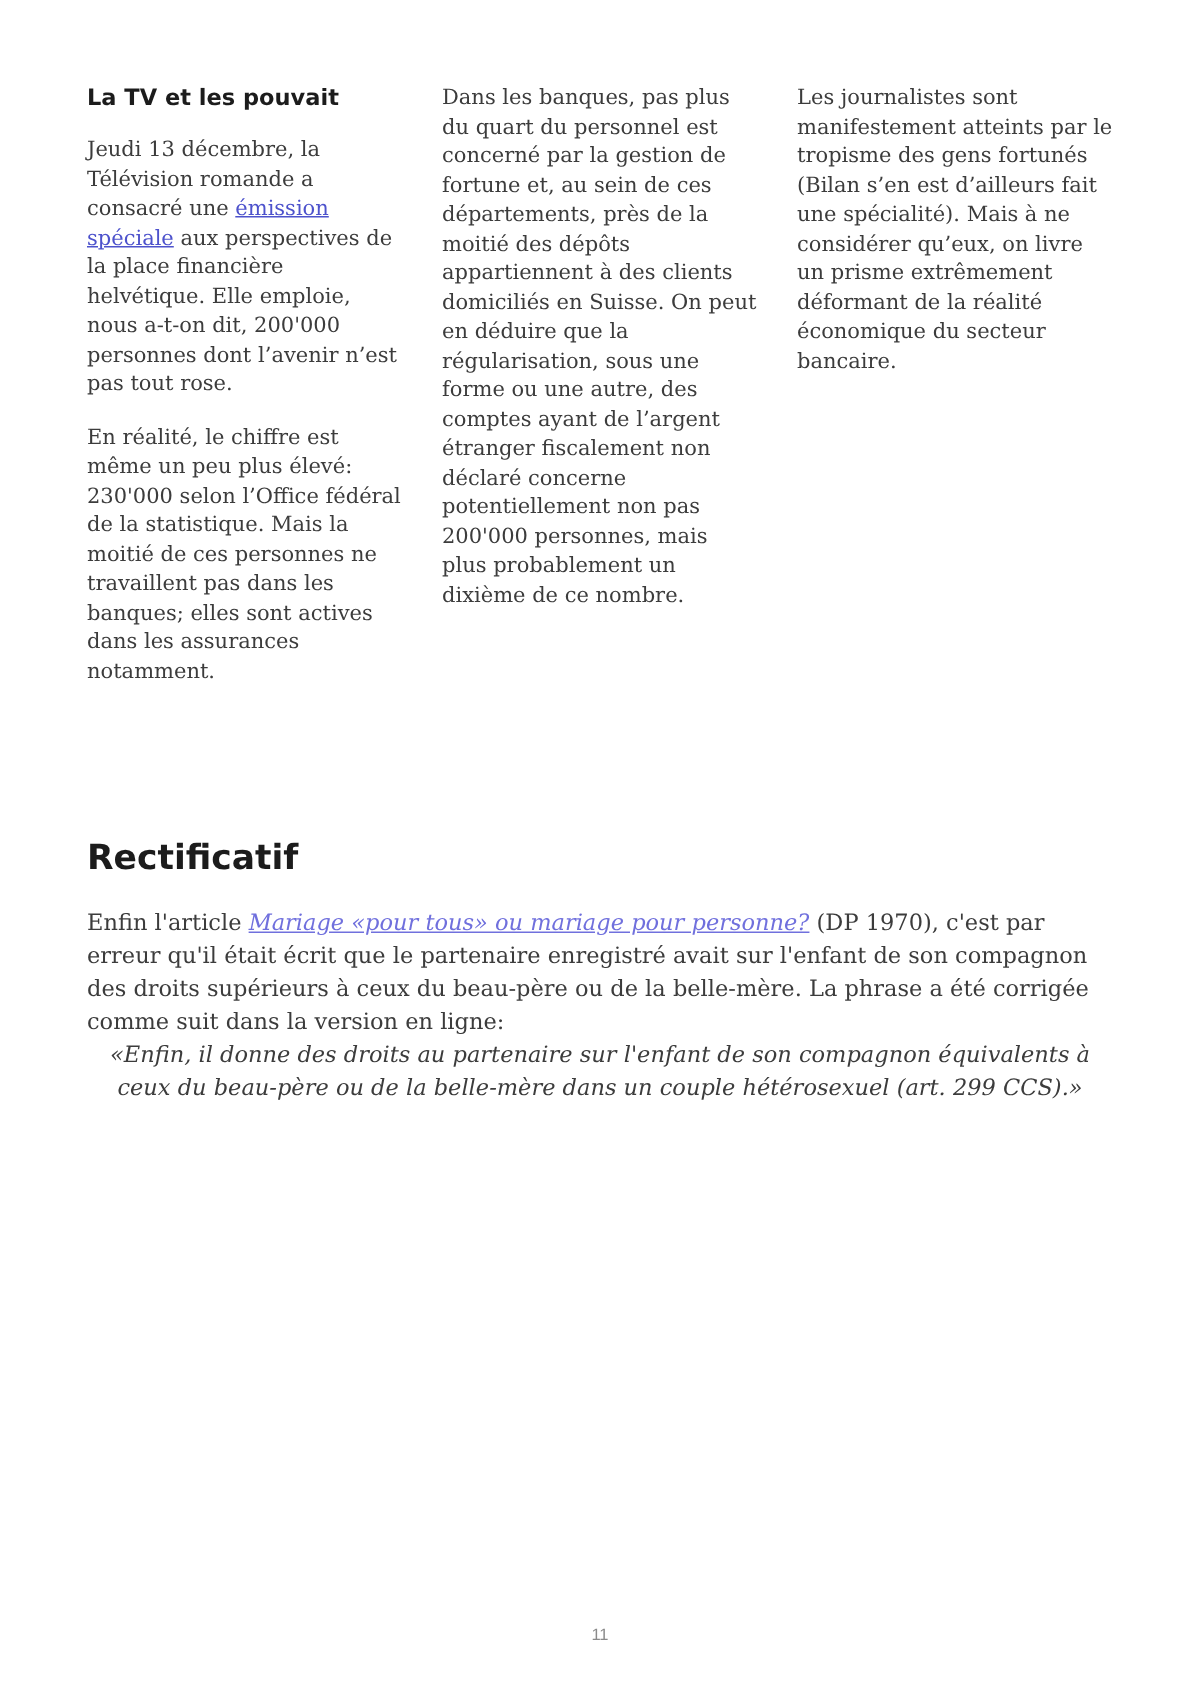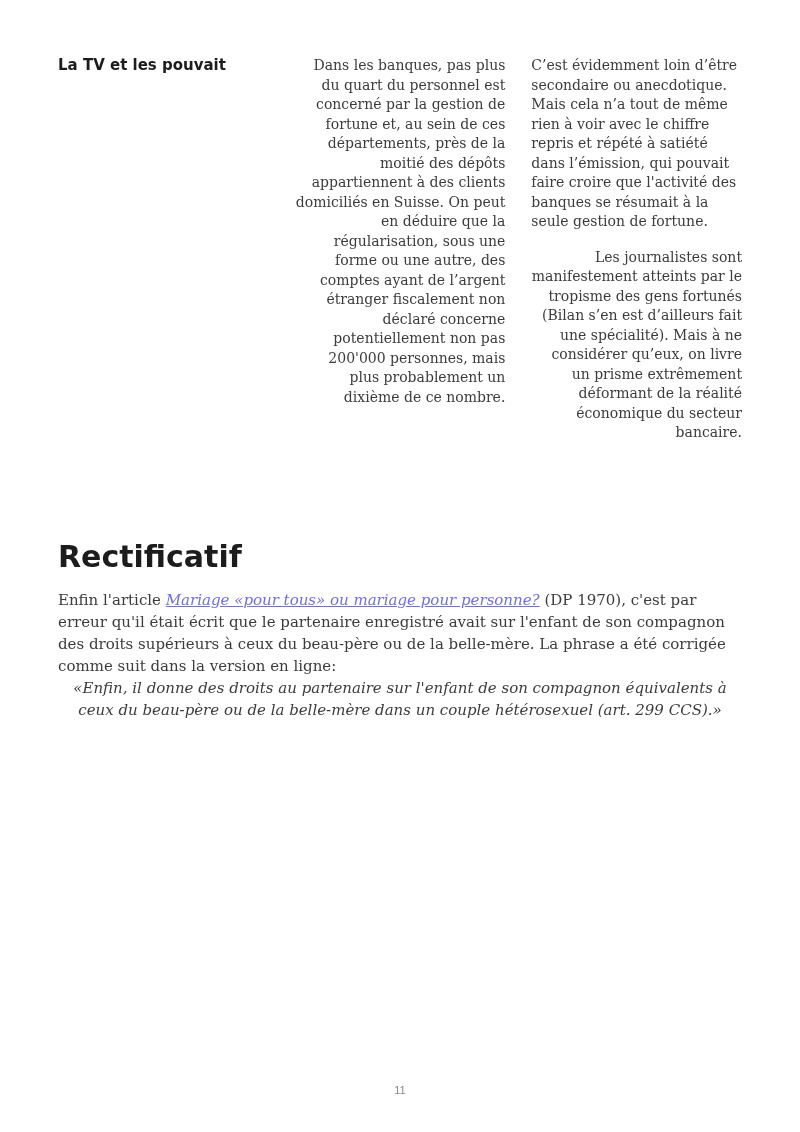--- a/index.html
+++ b/index.html
@@ -32,30 +32,30 @@
   }
   .col-title {
     font-family: "DejaVu Sans", sans-serif;
     font-weight: bold;
     font-size: 15px;
     line-height: 18px;
     color: #1c1c1c;
     margin: 0 0 17px 0;
   }
   .col p { margin: 0 0 16px 0; }
-  .col p:last-child { margin-bottom: 0; text-align: right; }
+  .col p:last-child { margin-bottom: 0; }
   a.inline-link {
     color: #4d52cc;
     text-decoration: underline;
     cursor: pointer;
   }
   .section-title {
     font-family: "DejaVu Sans", sans-serif;
     font-weight: bold;
-    font-size: 30px;
+    font-size: 23px;
     line-height: 28px;
     color: #1c1c1c;
     margin: 100px 0 18px 0;
   }
   .rect-par {
     font-size: 15px;
     line-height: 22px;
     margin: 0;
   }
   a.article-link {
@@ -79,28 +79,29 @@
 </style>
 </head>
 <body>
 
 <div class="page-inner">
 
   <div class="columns">
 
     <div class="col">
       <h2 class="col-title">La TV et les pouvait</h2>
+      <p><span>Jeudi 13 décembre, la Télévision romande a consacré une </span><a href="#" class="inline-link">émission spéciale</a><span> aux perspectives de la place financière helvétique. Elle emploie, nous a-t-on dit, 200'000 personnes dont l’avenir n’est pas tout rose.</span></p>
+      <p>En réalité, le chiffre est même un peu plus élevé: 230'000 selon l’Office fédéral de la statistique. Mais la moitié de ces personnes ne travaillent pas dans les banques; elles sont actives dans les assurances notamment.</p>
     </div>
 
     <div class="col">
       <p>Dans les banques, pas plus du quart du personnel est concerné par la gestion de fortune et, au sein de ces départements, près de la moitié des dépôts appartiennent à des clients domiciliés en Suisse. On peut en déduire que la régularisation, sous une forme ou une autre, des comptes ayant de l’argent étranger fiscalement non déclaré concerne potentiellement non pas 200'000 personnes, mais plus probablement un dixième de ce nombre.</p>
     </div>
 
     <div class="col">
-      <p>C’est évidemment loin d’être secondaire ou anecdotique. Mais cela n’a tout de même rien à voir avec le chiffre repris et répété à satiété dans l’émission, qui pouvait faire croire que l'activité des banques se résumait à la seule gestion de fortune.</p>
       <p><span>Les journalistes sont manifestement atteints par le tropisme des gens fortunés (</span><span class="italic">Bilan</span><span> s’en est d’ailleurs fait une spécialité). Mais à ne considérer qu’eux, on livre un prisme extrêmement déformant de la réalité économique du secteur bancaire.</span></p>
     </div>
 
   </div>
 
   <h1 class="section-title">Rectificatif</h1>
 
   <p class="rect-par"><span>Enfin l'article </span><a href="#" class="article-link">Mariage «pour tous» ou mariage pour personne?</a><span> (DP 1970), c'est par erreur qu'il était écrit que le partenaire enregistré avait sur l'enfant de son compagnon des droits supérieurs à ceux du beau-père ou de la belle-mère. La phrase a été corrigée comme suit dans la version en ligne:</span></p>
 
   <p class="rect-par quote">«Enfin, il donne des droits au partenaire sur l'enfant de son compagnon équivalents à ceux du beau-père ou de la belle-mère dans un couple hétérosexuel (art. 299 CCS).»</p>

